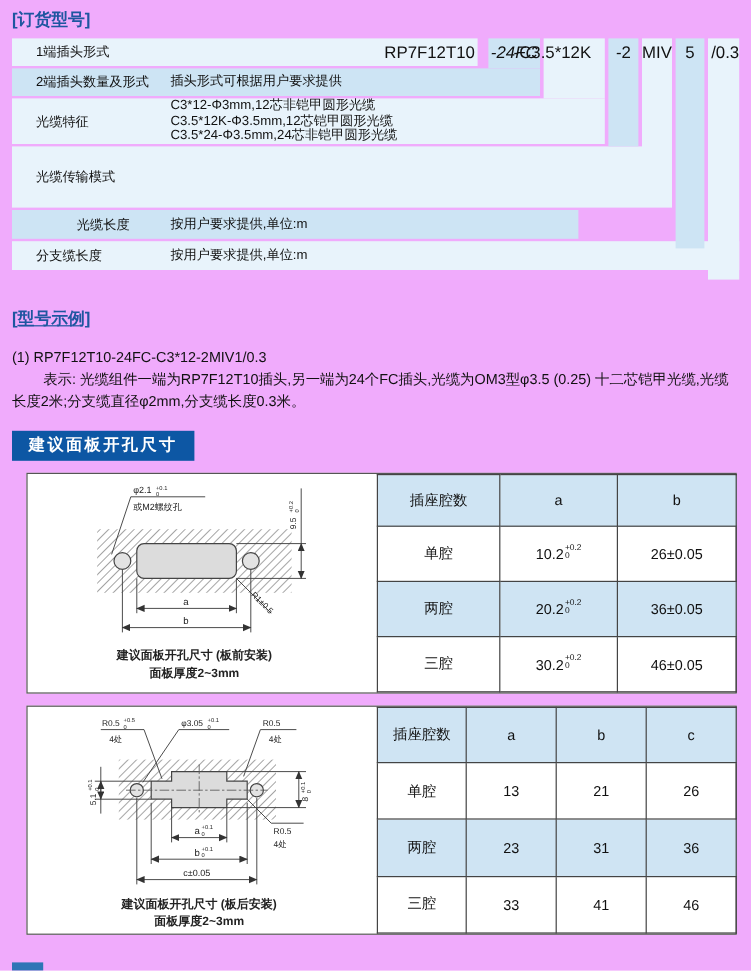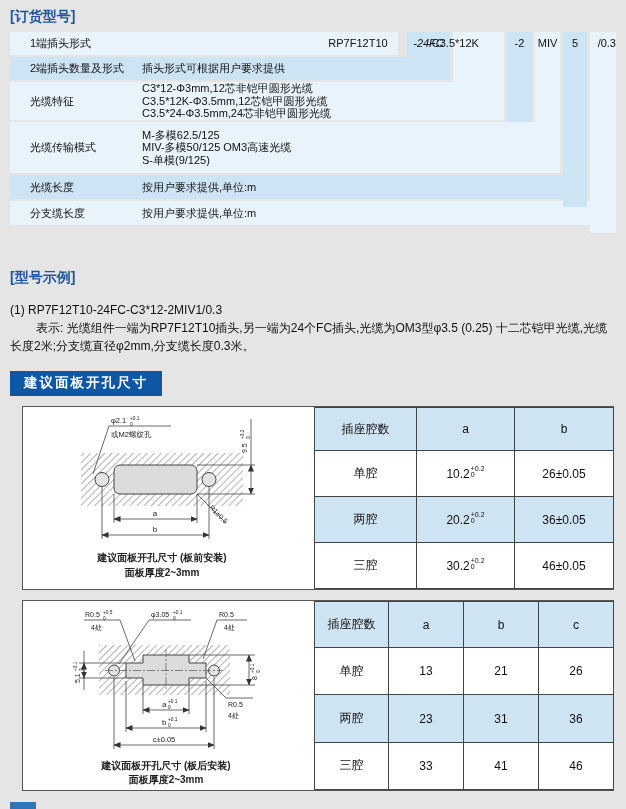--- a/index.html
+++ b/index.html
@@ -1,28 +1,28 @@
 <!DOCTYPE html>
 <html><head>
 <meta charset="utf-8">
 <style>
   html,body{margin:0;padding:0;background:#fff;}
-  .page{position:relative;width:626px;height:809px;background:#e5e5e5;overflow:hidden;
+  .page{position:relative;width:626px;height:809px;background:#f0abfc;overflow:hidden;
         font-family:"Liberation Sans","DejaVu Sans",sans-serif;color:#1a1a1a;}
   .sec-title{margin:8px 0 6px 10px;font-size:14px;font-weight:bold;color:#1e56a0;}
   
   .ord{position:relative;margin-left:10px;width:606px;height:225px;font-size:11px;}
   .strip{position:absolute;top:0;}
   .light{background:#e8f3fb;}
   .dark{background:#cde4f4;}
   .orow{display:flex;align-items:center;margin-bottom:2px;}
   .olabel{width:112px;padding-left:20px;flex-shrink:0;color:#111;}
   .odesc{line-height:12.5px;color:#111;}
   .oseg{position:absolute;top:0;height:23px;line-height:23px;text-align:center;
-        font-size:11px;color:#111;z-index:2;white-space:nowrap;}
+        font-size:14px;color:#111;z-index:2;white-space:nowrap;}
   
   .examples{margin:14px 10px 0 10px;font-size:12px;line-height:18px;color:#111;}
   .ex-code{margin-top:2px;}
   .ex-desc{text-indent:26px;}
   
   .banner{display:inline-block;margin:16px 0 0 10px;background:#0d57a4;color:#fff;
           font-weight:bold;font-size:13.5px;letter-spacing:2px;padding:3px 14px 4px 14px;}
   
   .pbox{position:relative;margin:10px 0 0 22px;width:590px;border:1px solid #555;
         display:flex;background:#fff;}
@@ -76,42 +76,37 @@
     <div class="orow light" style="width:494px;height:38px;">
       <div class="olabel">光缆特征</div>
       <div class="odesc">
         <div>C3*12-Φ3mm,12芯非铠甲圆形光缆</div>
         <div>C3.5*12K-Φ3.5mm,12芯铠甲圆形光缆</div>
         <div>C3.5*24-Φ3.5mm,24芯非铠甲圆形光缆</div>
       </div>
     </div>
     <div class="orow light" style="width:550px;height:51px;">
       <div class="olabel">光缆传输模式</div>
-      <div class="odesc">
-        <div>M-多模62.5/125</div>
-        <div>MIV-多模50/125 OM3高速光缆</div>
-        <div>S-单模(9/125)</div>
-      </div>
-    </div>
-    <div class="orow dark" style="width:577px;height:24px;">
+    </div>
+    <div class="orow dark" style="width:472px;height:24px;text-align:center;">
       <div class="olabel">光缆长度</div>
       <div class="odesc">
           <div>按用户要求提供,单位:m</div>
         </div>
     </div>
     <div class="orow light" style="width:606px;height:24px;">
       <div class="olabel">分支缆长度</div>
       <div class="odesc">
           <div>按用户要求提供,单位:m</div>
         </div>
     </div>
   </div>
 
   
-  <div class="sec-title" style="margin-top:12px;">[型号示例]</div>
+  <div class="sec-title" style="margin-top:0;text-decoration:underline;">[型号示例]</div>
   <div class="examples">
     <div class="ex-code">(1) RP7F12T10-24FC-C3*12-2MIV1/0.3</div>
     <div class="ex-desc">表示: 光缆组件一端为RP7F12T10插头,另一端为24个FC插头,光缆为OM3型φ3.5 (0.25) 十二芯铠甲光缆,光缆长度2米;分支缆直径φ2mm,分支缆长度0.3米。</div>
   </div>
 
   
   <div class="banner">建议面板开孔尺寸</div>
 
   
   <div class="pbox" style="height:182px;">

